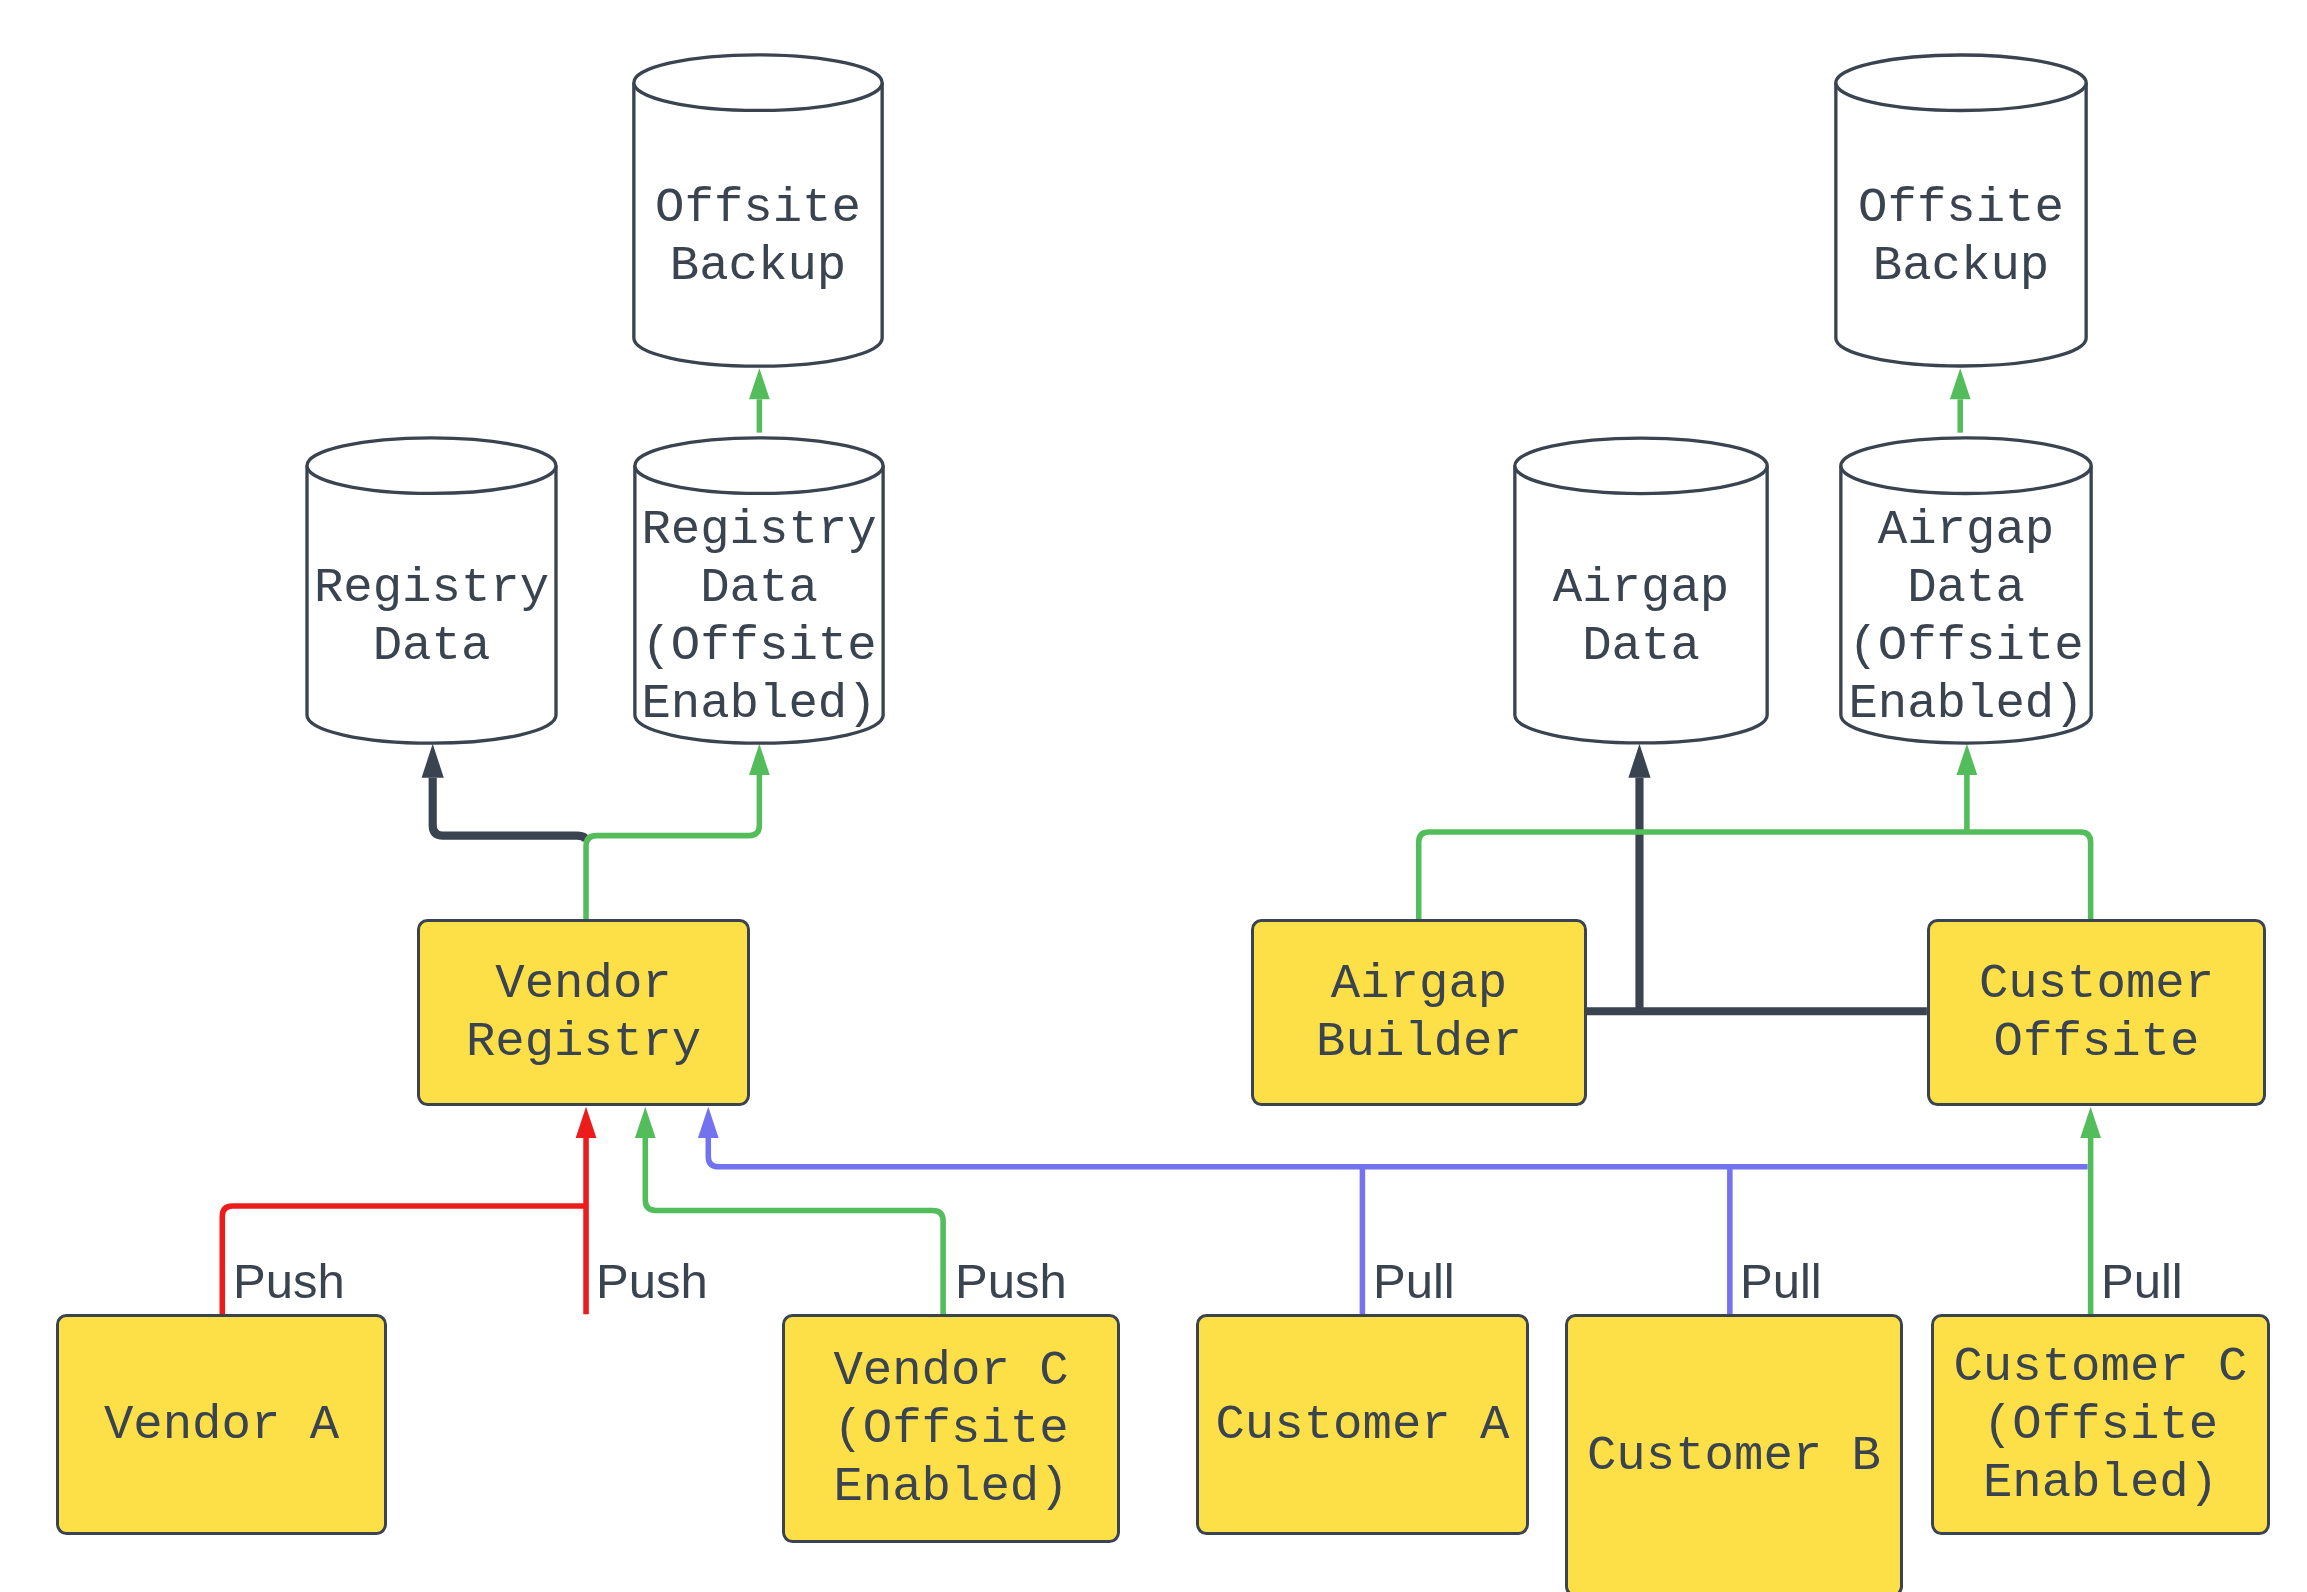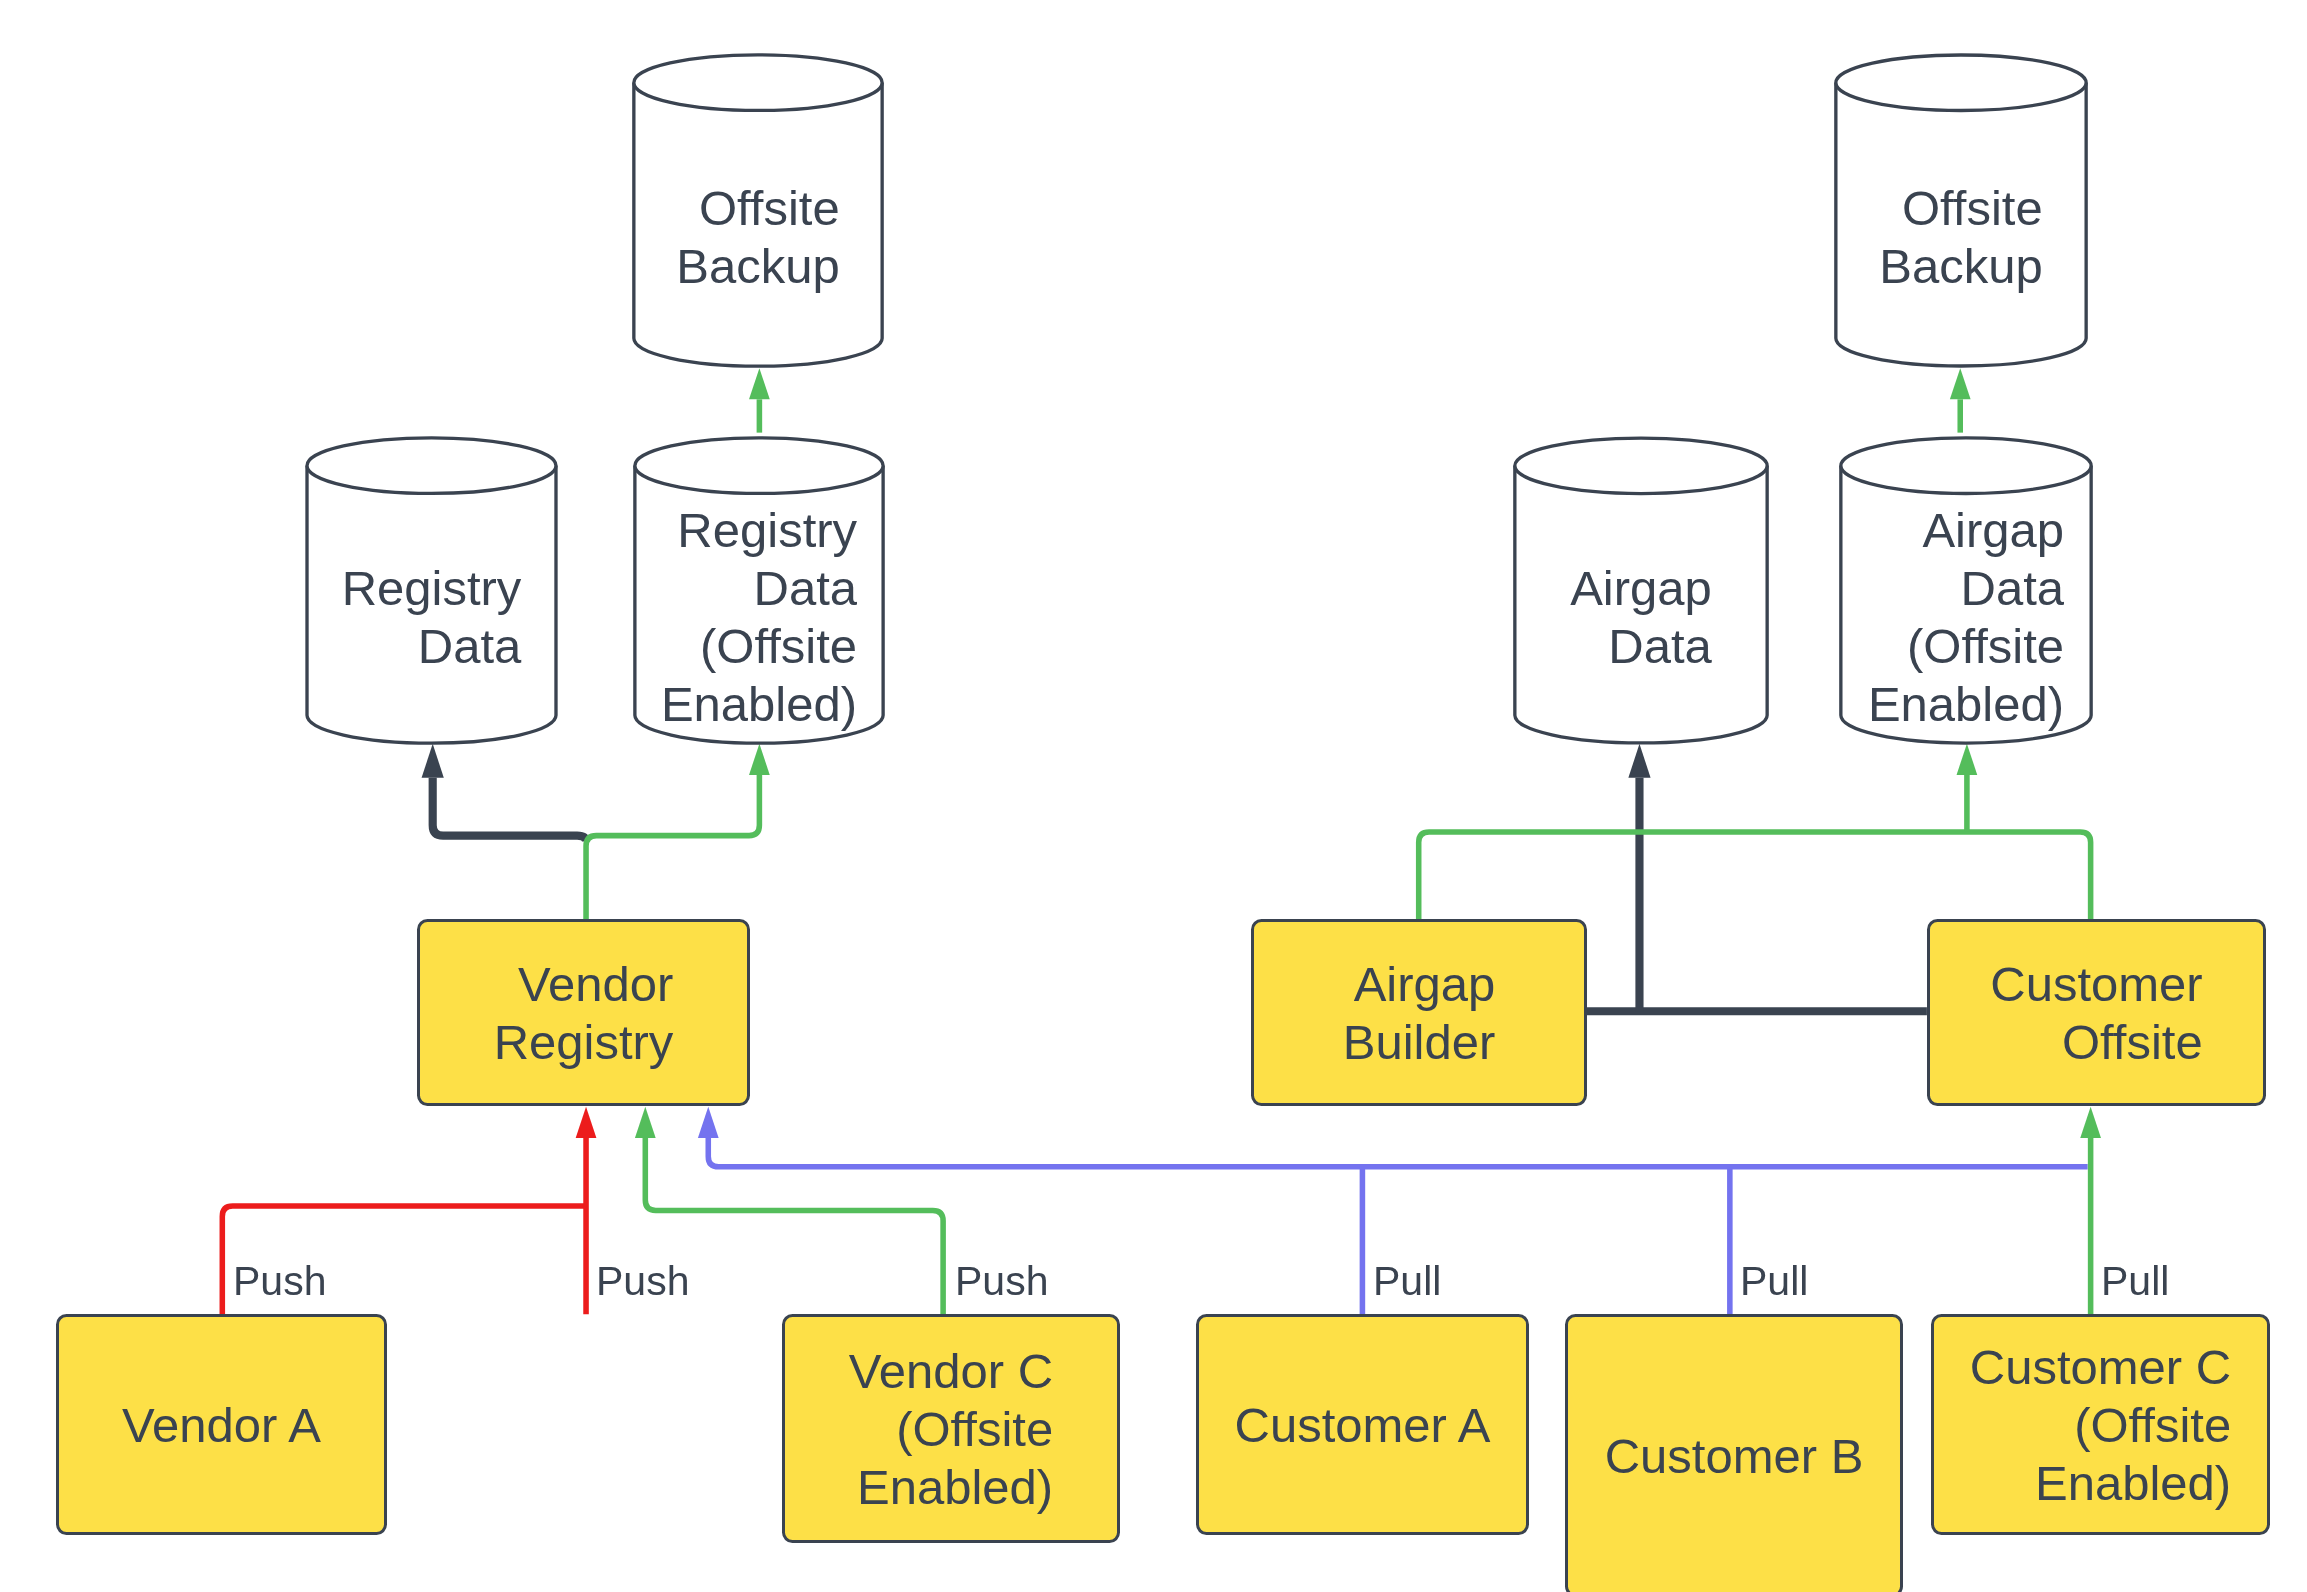--- a/index.html
+++ b/index.html
@@ -11,27 +11,27 @@
   body{width:2307px;height:1592px;position:relative;overflow:hidden;
        font-family:"Liberation Sans","DejaVu Sans",sans-serif;color:var(--text-color);}
   .canvas{position:absolute;inset:0;width:2307px;height:1592px;}
   svg.edges{position:absolute;left:0;top:0;width:2307px;height:1592px;}
   svg.edges path{fill:none;stroke-linejoin:round;}
   svg.edges path.colored{stroke-width:7.5px;}
   svg.edges path.black{stroke-width:11px;}
   .node{position:absolute;box-sizing:border-box;}
   .box{border:3.3px solid var(--node-stroke);border-radius:10.4px;background:#fde047;
        display:flex;align-items:center;justify-content:center;text-align:center;}
-  .node .label{font-size:49px;line-height:58px;white-space:pre-line;text-align:right;
-               color:var(--text-color);}
+  .node .label{font-size:49px;line-height:58px;white-space:pre-line;text-align:center;
+               color:var(--text-color);font-family:Liberation Mono, monospace;}
   .cylinder svg.cyl{position:absolute;left:0;top:0;width:100%;height:100%;}
   .cylinder .cyl-shape{fill:#ffffff;stroke:var(--node-stroke);stroke-width:4.5px;}
   .cylinder .label{position:absolute;left:4.4px;right:4.4px;top:59px;bottom:6px;
                    display:flex;align-items:center;justify-content:center;}
-  .edge-label{position:absolute;font-size:41px;line-height:55px;color:var(--text-color);}
+  .edge-label{position:absolute;font-size:49px;line-height:55px;color:var(--text-color);}
 </style>
 </head>
 <body>
 
 <div class="canvas">
 
   <svg class="edges" viewBox="0 0 3114 2149">
 
     <path class="black" d="M791,1136 Q791,1128 779,1128 H598 Q584,1128 584,1114 V1050" stroke="#3A4350"></path>
     <polygon points="584,1004 569,1050 599,1050" fill="#3A4350"></polygon>

